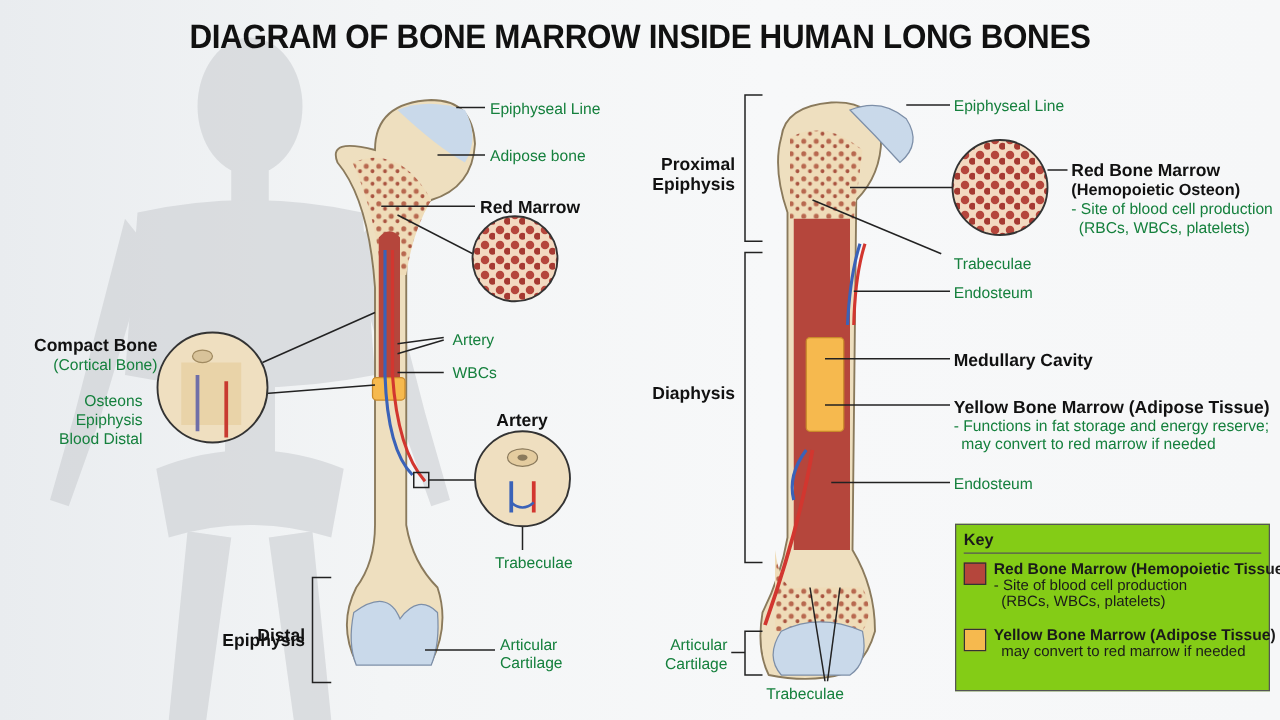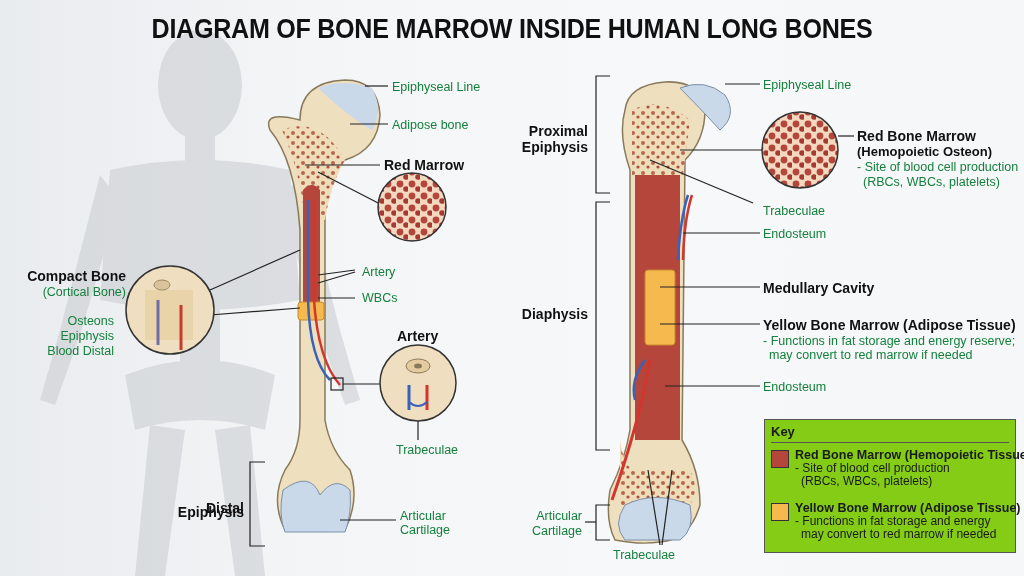--- a/index.html
+++ b/index.html
@@ -181,16 +181,15 @@
   <div class="sw" style="top:30px;background:#b5463c"></div>
   <div class="kx" style="top:29px">
     <div class="h">Red Bone Marrow (Hemopoietic Tissue)</div>
     <div>- Site of blood cell production</div>
     <div style="padding-left:6px">(RBCs, WBCs, platelets)</div>
   </div>
 
   <div class="sw" style="top:83px;background:#f6b94e"></div>
   <div class="kx" style="top:82px">
     <div class="h">Yellow Bone Marrow (Adipose Tissue)</div>
-    <div>- Functions in fat storage and energy</div>
     <div style="padding-left:6px">may convert to red marrow if needed</div>
   </div>
 </div>
 
 </body></html>

